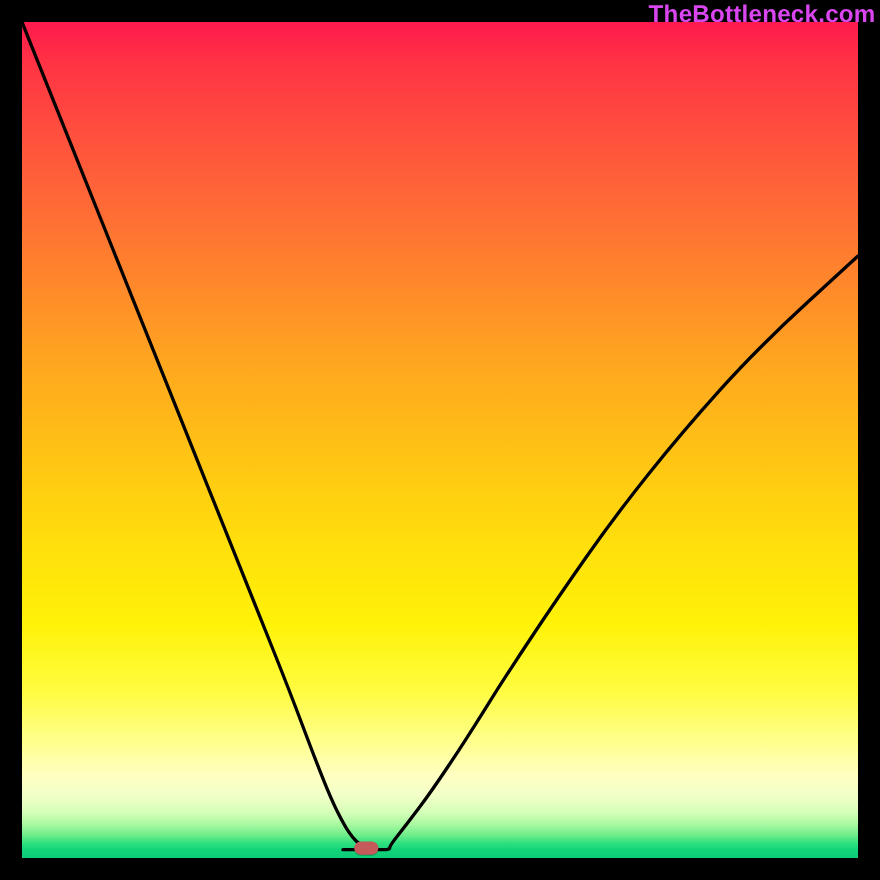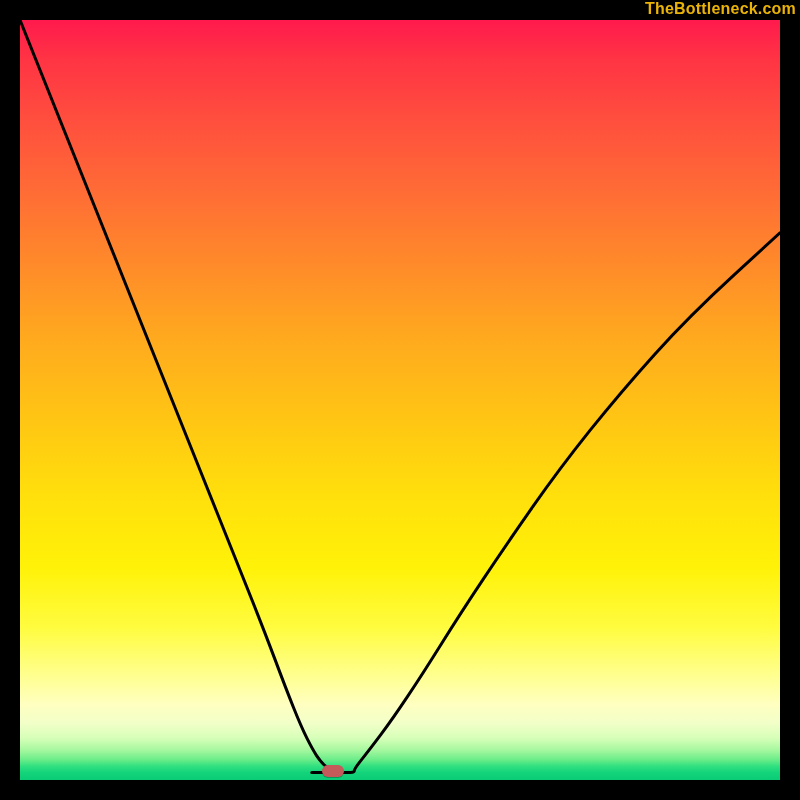--- a/index.html
+++ b/index.html
@@ -51,22 +51,22 @@
     left: 0;
     top: 0;
     width: 760px;
     height: 760px;
     pointer-events: none;
   }
   .watermark {
     position: absolute;
     top: 0;
     right: 4px;
-    color: #eab308;
-    font-size: 16px;
+    color: #d946ef;
+    font-size: 22px;
     font-weight: 600;
     letter-spacing: 0.2px;
     user-select: none;
   }
   .marker {
     position: absolute;
     width: 22px;
     height: 12px;
     border-radius: 6px;
     background: #c45a5a;

